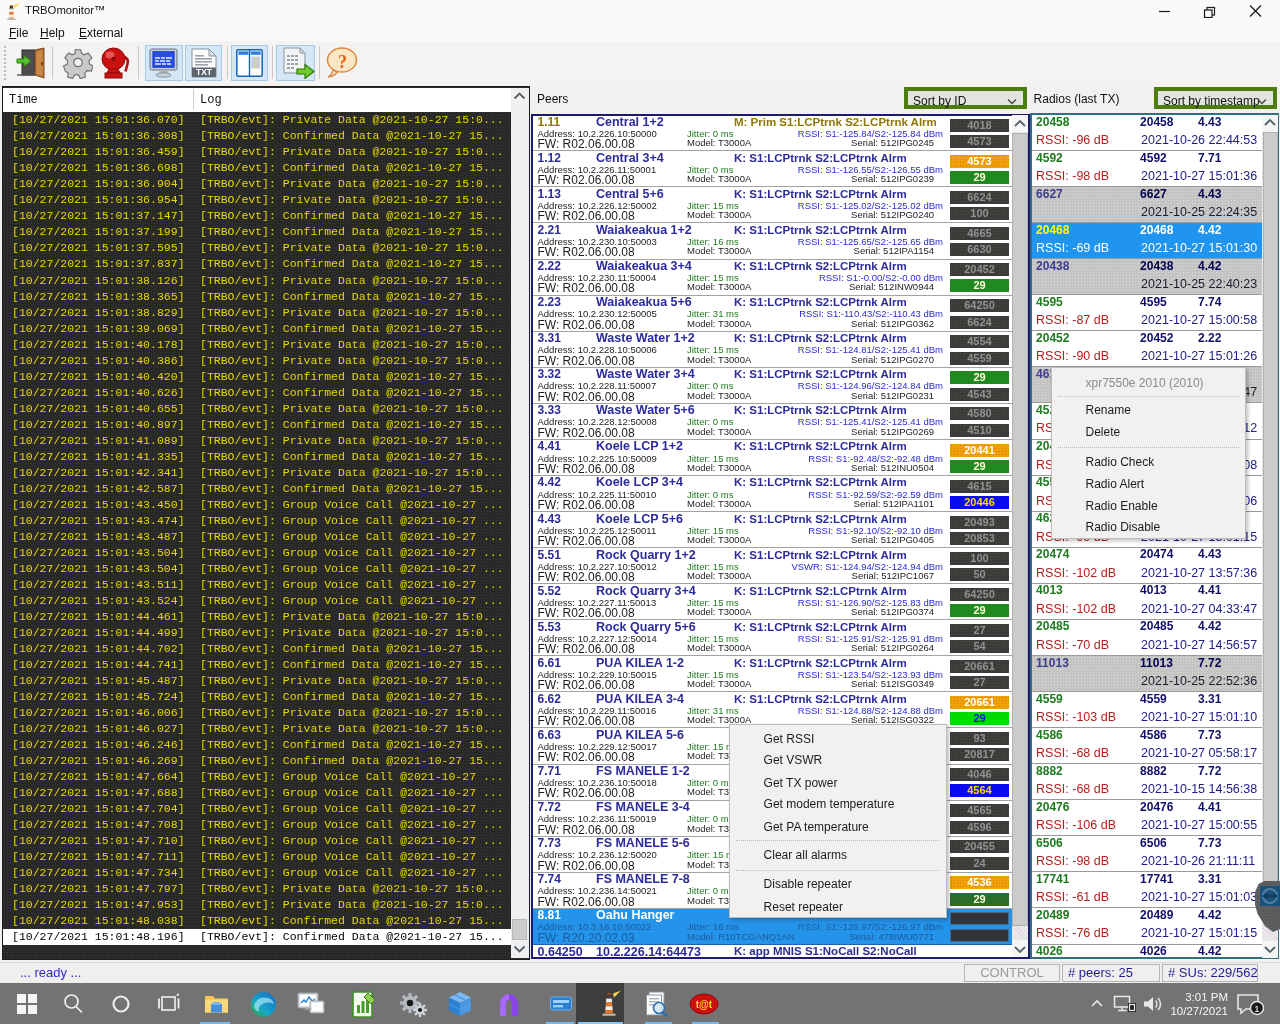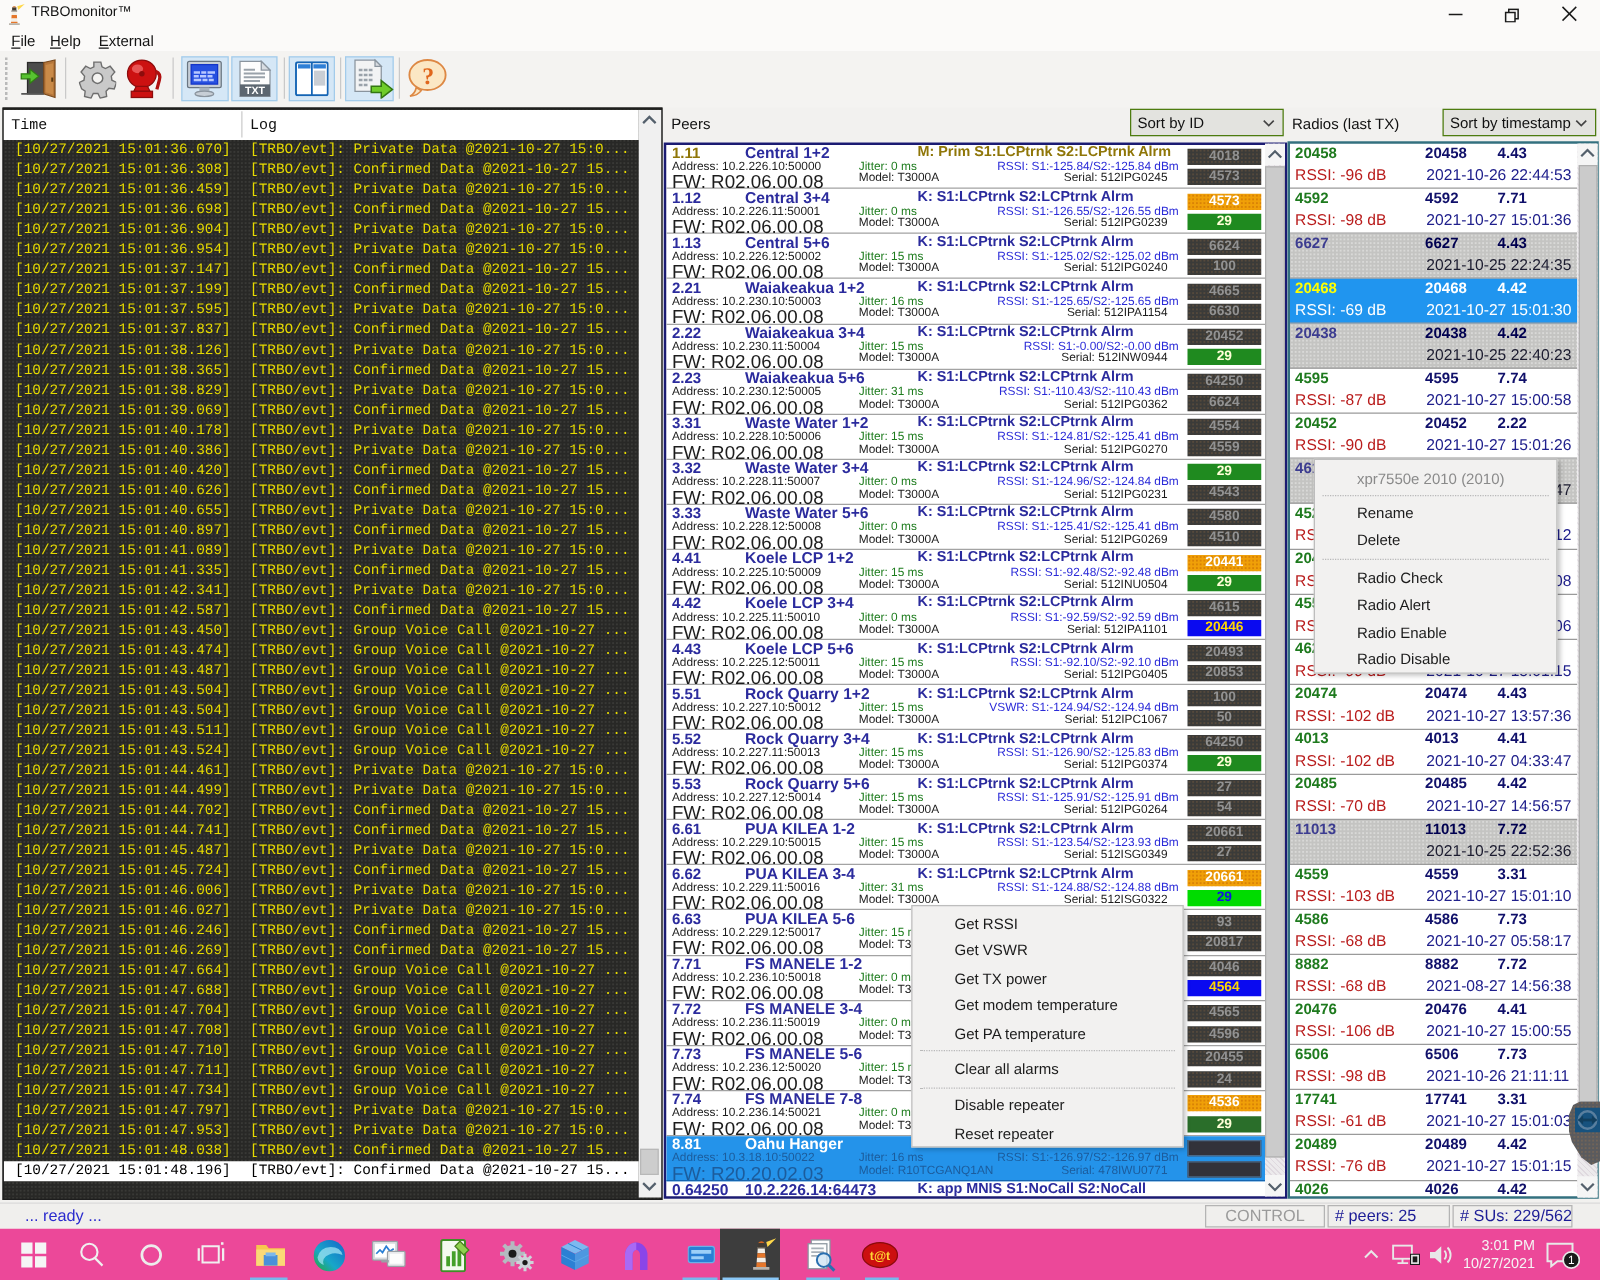--- a/index.html
+++ b/index.html
@@ -16,21 +16,21 @@
 #radpanel{left:1029.8px;top:112.7px;width:249.7px;height:846.6px;background:#fff;border:2px solid #33707f}
 .prow{position:absolute;left:0;width:479px;height:36.07px;border-bottom:1px solid #a3a3a3}
 .rrow{position:absolute;left:0;width:230.5px;height:36.07px;border-bottom:1px solid #9a9a9a}
 .pid{left:4.5px;top:-0.5px;font-size:12px;font-weight:bold;color:#2b2b9d}
 .pname{left:63px;top:-0.5px;font-size:12.5px;font-weight:bold;color:#2b2b9d}
 .pstat{left:201px;top:0.5px;font-size:11.5px;font-weight:bold;color:#2b2b9d}
 .olv{color:#8f7608 !important}
 .pa{left:4.5px;top:12.6px;font-size:9.5px;color:#1c1c1c}
 .pj{left:154px;top:12.6px;font-size:9.5px;color:#1e7c1e}
 .prssi{right:69px;top:12.6px;font-size:9.5px;color:#2a2ad8}
-.pf{left:4.5px;top:21.9px;font-size:15px;color:#1c1c1c}
+.pf{left:4.5px;top:21.9px;font-size:12px;color:#1c1c1c}
 .pm{left:154px;top:21.9px;font-size:9.5px;color:#1c1c1c}
 .pser{right:78px;top:21.9px;font-size:9.5px;color:#1c1c1c}
 .bd{position:absolute;left:417px;width:59px;height:13px;text-align:center;
  font-size:11px;font-weight:bold;line-height:13.5px}
 .b1{top:3.6px}.b2{top:19.9px}
 .bg{background-color:#3b3b39;color:#929292;
  background-image:radial-gradient(circle,rgba(190,130,70,.20) .7px,rgba(0,0,0,0) 1px);background-size:3px 3px}
 .bo{background-color:#f0a008;color:#fff;
  background-image:radial-gradient(circle,rgba(150,40,0,.25) .7px,rgba(0,0,0,0) 1px);background-size:3px 3px}
 .bgr{background:#1f8a1f;color:#ffffd8}
@@ -55,31 +55,31 @@
 .psel .prssi,.psel .pser{color:#1c5c9c}
 
 .sb{position:absolute;background:#f0f0f0}
 .sbhatch{background:#eceaec;background-image:repeating-linear-gradient(45deg,#dfd9df 0 1px,rgba(0,0,0,0) 1px 3px)}
 .thumb{position:absolute;background:#cdcdcd}
 
 .menu{position:absolute;background:#f2f1f0;border:1px solid #bdbdbd;box-shadow:2px 2px 4px rgba(0,0,0,.25);z-index:30}
 .mi{position:absolute;left:34px;font-size:12px;color:#1b1b1b;white-space:nowrap}
 .msep{position:absolute;left:6px;right:6px;border-top:1px dotted #b9b9b9}
 
-.dd{position:absolute;width:123px;height:22px;background:#e3e3df;border:1px solid #4d7c0f;
+.dd{position:absolute;width:123px;height:22px;background:#e3e3df;border:4px solid #4d7c0f;
  font-size:12px;color:#111;line-height:20px;padding-left:5px}
 .dd svg{position:absolute;right:6px;top:7px}
 
 .tbtn{position:absolute;top:45px;height:35.5px;background:#d5e7f6;border:1px solid #a3cbea}
 .tsep{position:absolute;top:46px;height:33px;width:1px;background:#c9c9c9}
 
 #statusbar{left:0;top:961.5px;width:1280px;height:21px;background:#f0efed;border-top:1px solid #dadada}
 .stbox{position:absolute;top:964px;height:18px;border:1px solid #b4b4b4;font-size:13px;line-height:16px;color:#1c1c96}
 
-#taskbar{left:0;top:982.5px;width:1280px;height:41.5px;background:#ec4899}
+#taskbar{left:0;top:982.5px;width:1280px;height:41.5px;background:#737373}
 .ul{position:absolute;bottom:0;height:2px;background:#76b9ed}
 .trayt{color:#f5f5f5;font-size:11.5px;text-align:right;line-height:14px}
 </style>
 </head><body>
 <div class="abs" style="left:0;top:0;width:1280px;height:41px;background:#fbfaf9"></div>
 <div class="abs" style="left:0;top:41px;width:1280px;height:44.5px;background:#f4f3f1"></div>
 <svg class="abs" style="left:4px;top:3px" width="16" height="17" viewBox="0 0 16 17">
 <polygon points="9.8,2 15.8,0.2 10.6,5" fill="#ffd84a"></polygon>
 <path d="M5.5 3 q1.9-2.2 3.8 0 z" fill="#d2661f"></path>
 <rect x="5.7" y="3" width="3.4" height="2.4" fill="#413a32"></rect>
@@ -867,21 +867,21 @@
       <span class="abs rid2">4586</span>
       <span class="abs rver">7.73</span>
       <span class="abs rrssi">RSSI: -68 dB</span>
       <span class="abs rts">2021-10-27 05:58:17</span>
     </div>
     <div class="rrow" style="top:649.66px">
       <span class="abs rid">8882</span>
       <span class="abs rid2">8882</span>
       <span class="abs rver">7.72</span>
       <span class="abs rrssi">RSSI: -68 dB</span>
-      <span class="abs rts">2021-08-27 14:56:38</span>
+      <span class="abs rts">2021-10-15 14:56:38</span>
     </div>
     <div class="rrow" style="top:685.73px">
       <span class="abs rid">20476</span>
       <span class="abs rid2">20476</span>
       <span class="abs rver">4.41</span>
       <span class="abs rrssi">RSSI: -106 dB</span>
       <span class="abs rts">2021-10-27 15:00:55</span>
     </div>
     <div class="rrow" style="top:721.80px">
       <span class="abs rid">6506</span>

